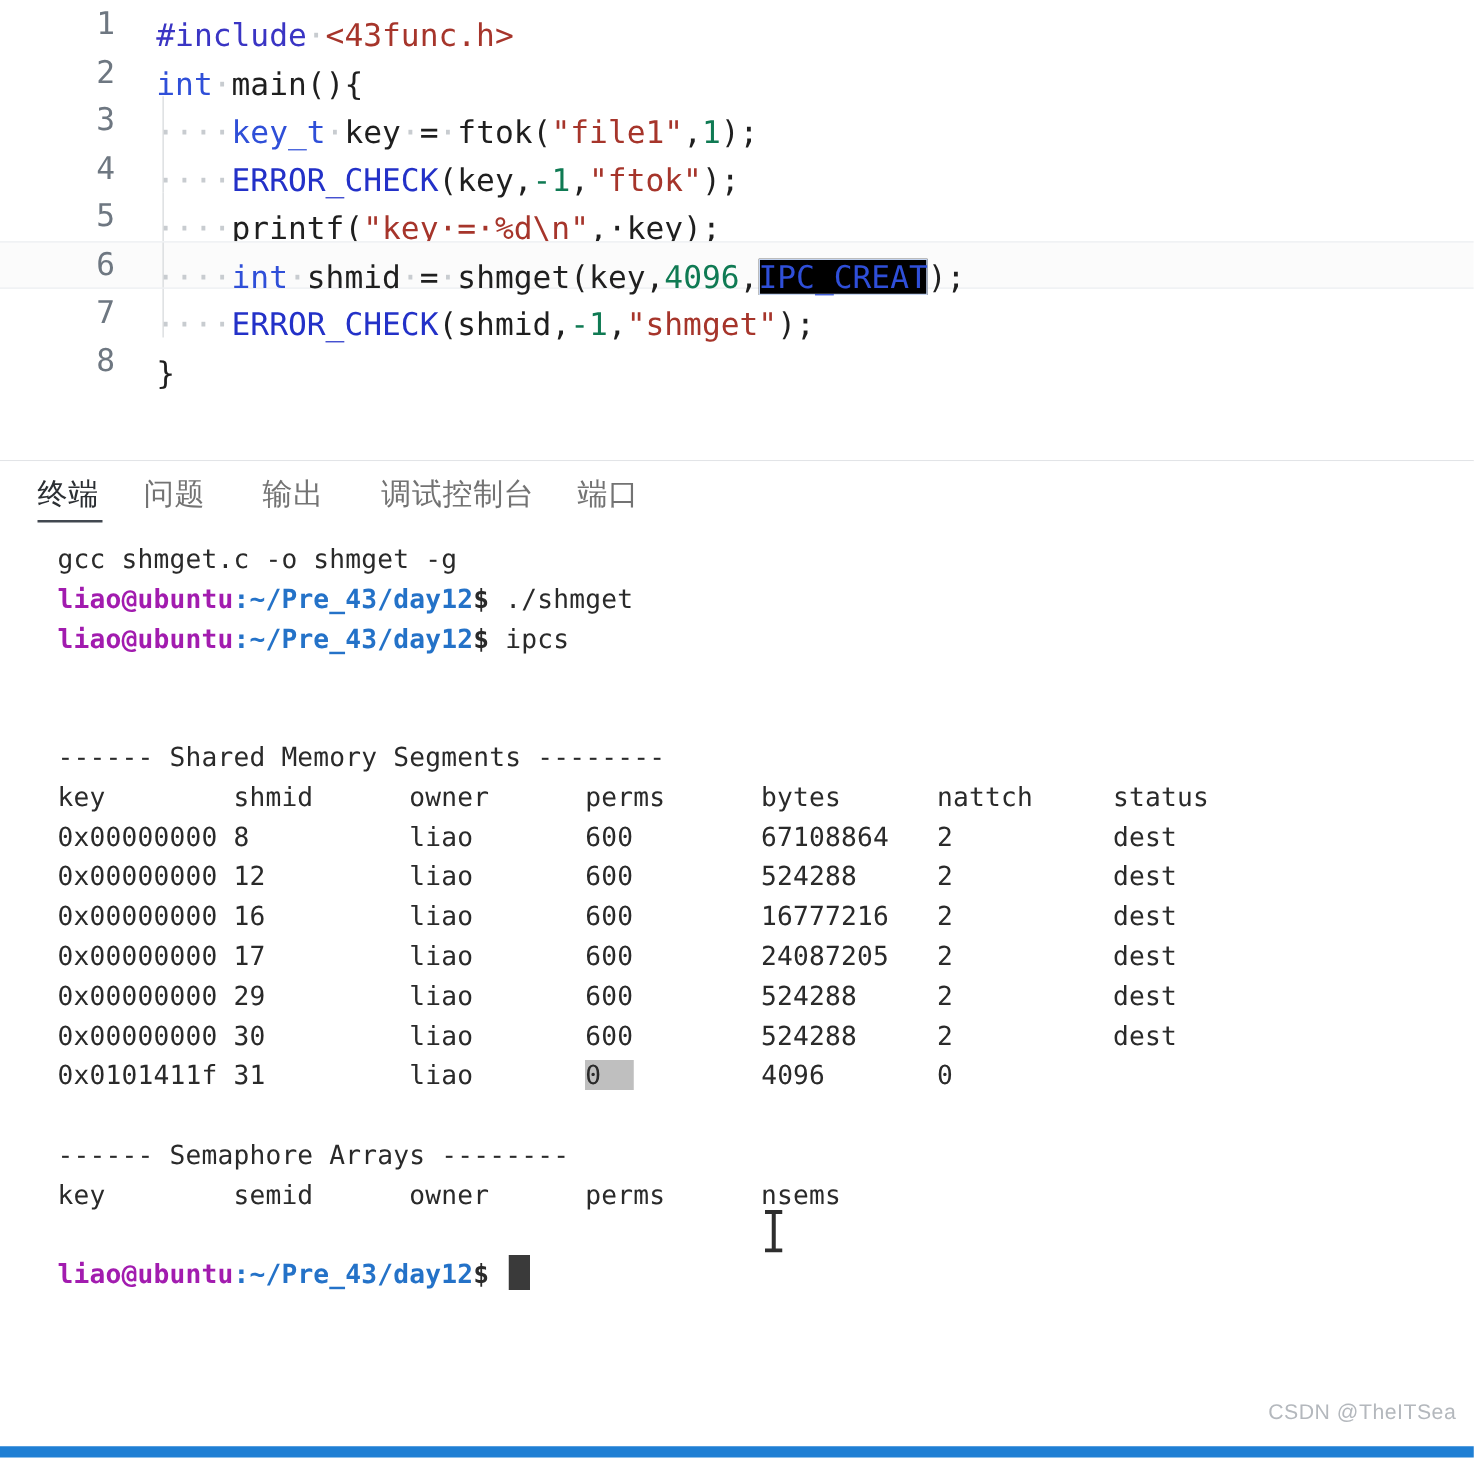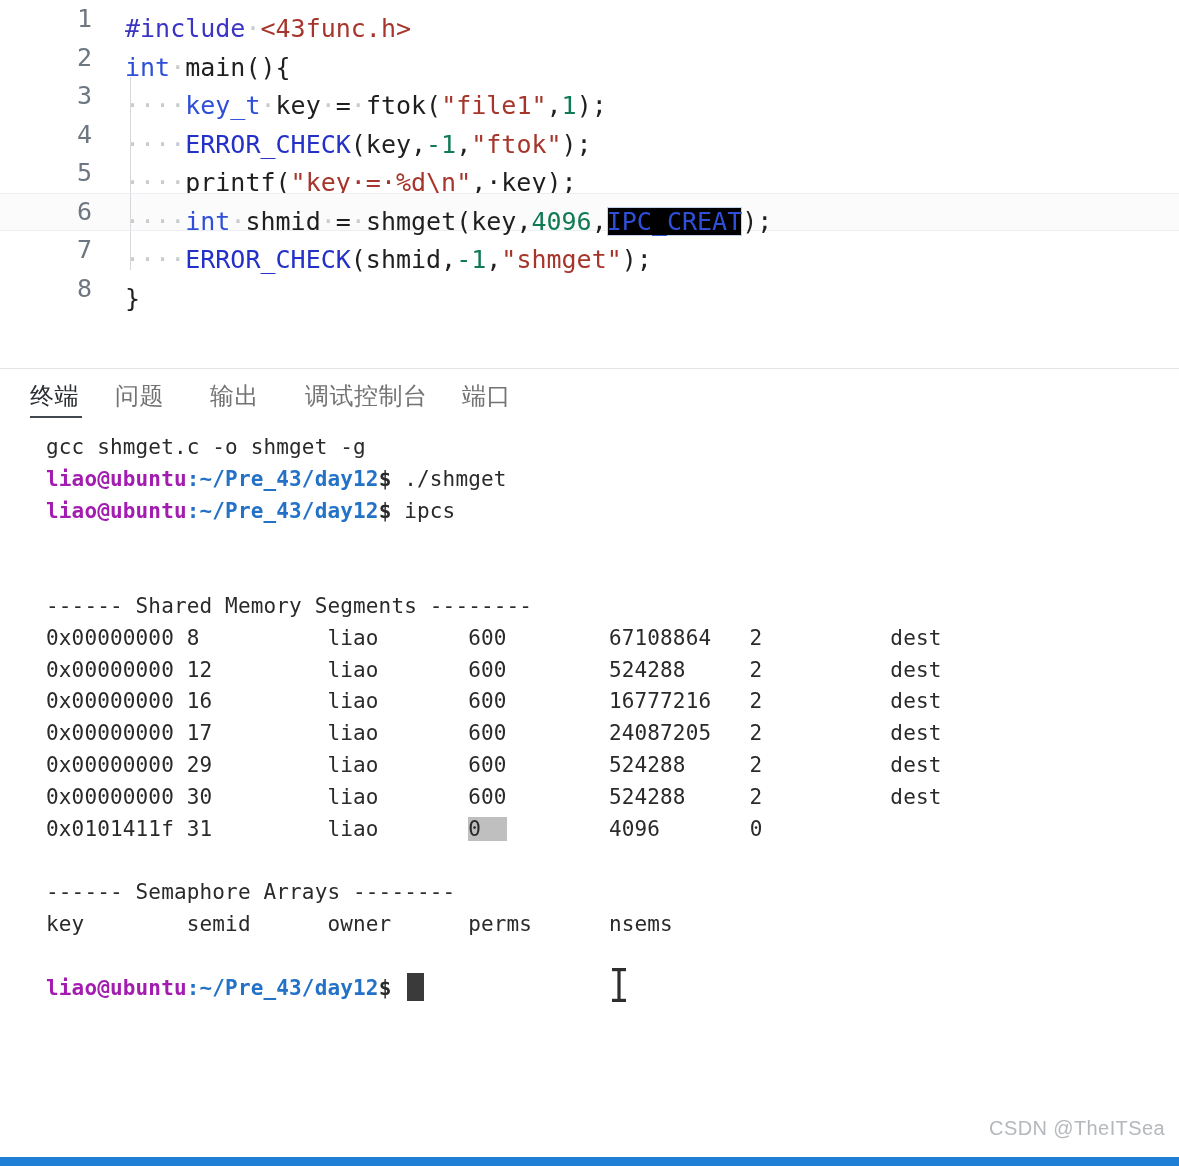--- a/index.html
+++ b/index.html
@@ -102,21 +102,21 @@
   }
   .ibeam{
     position:absolute;left:612px;top:968px;width:14px;height:34px;
     pointer-events:none;
   }
 
   
   #watermark{
     position:absolute;right:14px;bottom:26px;
     font-family:"Liberation Sans","DejaVu Sans",sans-serif;
-    font-size:20px;color:#b4b8bd;letter-spacing:.4px;
+    font-size:17px;color:#b4b8bd;letter-spacing:.4px;
   }
   #bottombar{
     position:absolute;left:0;bottom:0;width:1179px;height:9px;
     background:#1f7fd4;
   }
 </style>
 </head>
 <body>
 
 <div id="editor">
@@ -144,20 +144,21 @@
   </div>
 
 <div id="terminal">
   <div id="term-lines">
       <div class="tl"><span>gcc shmget.c -o shmget -g</span></div>
       <div class="tl"><span class="usr">liao@ubuntu</span><span class="pth">:~/Pre_43/day12</span><span class="sym">$</span><span> ./shmget</span></div>
       <div class="tl"><span class="usr">liao@ubuntu</span><span class="pth">:~/Pre_43/day12</span><span class="sym">$</span><span> ipcs</span></div>
       <div class="tl blank"><span></span></div>
       <div class="tl blank"><span></span></div>
       <div class="tl"><span>------ Shared Memory Segments --------</span></div>
+      <div class="tl"><span>key        shmid      owner      perms      bytes      nattch     status</span></div>
       <div class="tl"><span>0x00000000 8          liao       600        67108864   2          dest</span></div>
       <div class="tl"><span>0x00000000 12         liao       600        524288     2          dest</span></div>
       <div class="tl"><span>0x00000000 16         liao       600        16777216   2          dest</span></div>
       <div class="tl"><span>0x00000000 17         liao       600        24087205   2          dest</span></div>
       <div class="tl"><span>0x00000000 29         liao       600        524288     2          dest</span></div>
       <div class="tl"><span>0x00000000 30         liao       600        524288     2          dest</span></div>
       <div class="tl"><span>0x0101411f 31         liao       </span><span class="hl">0  </span><span>        4096       0</span></div>
       <div class="tl blank"><span></span></div>
       <div class="tl"><span>------ Semaphore Arrays --------</span></div>
       <div class="tl"><span>key        semid      owner      perms      nsems</span></div>

